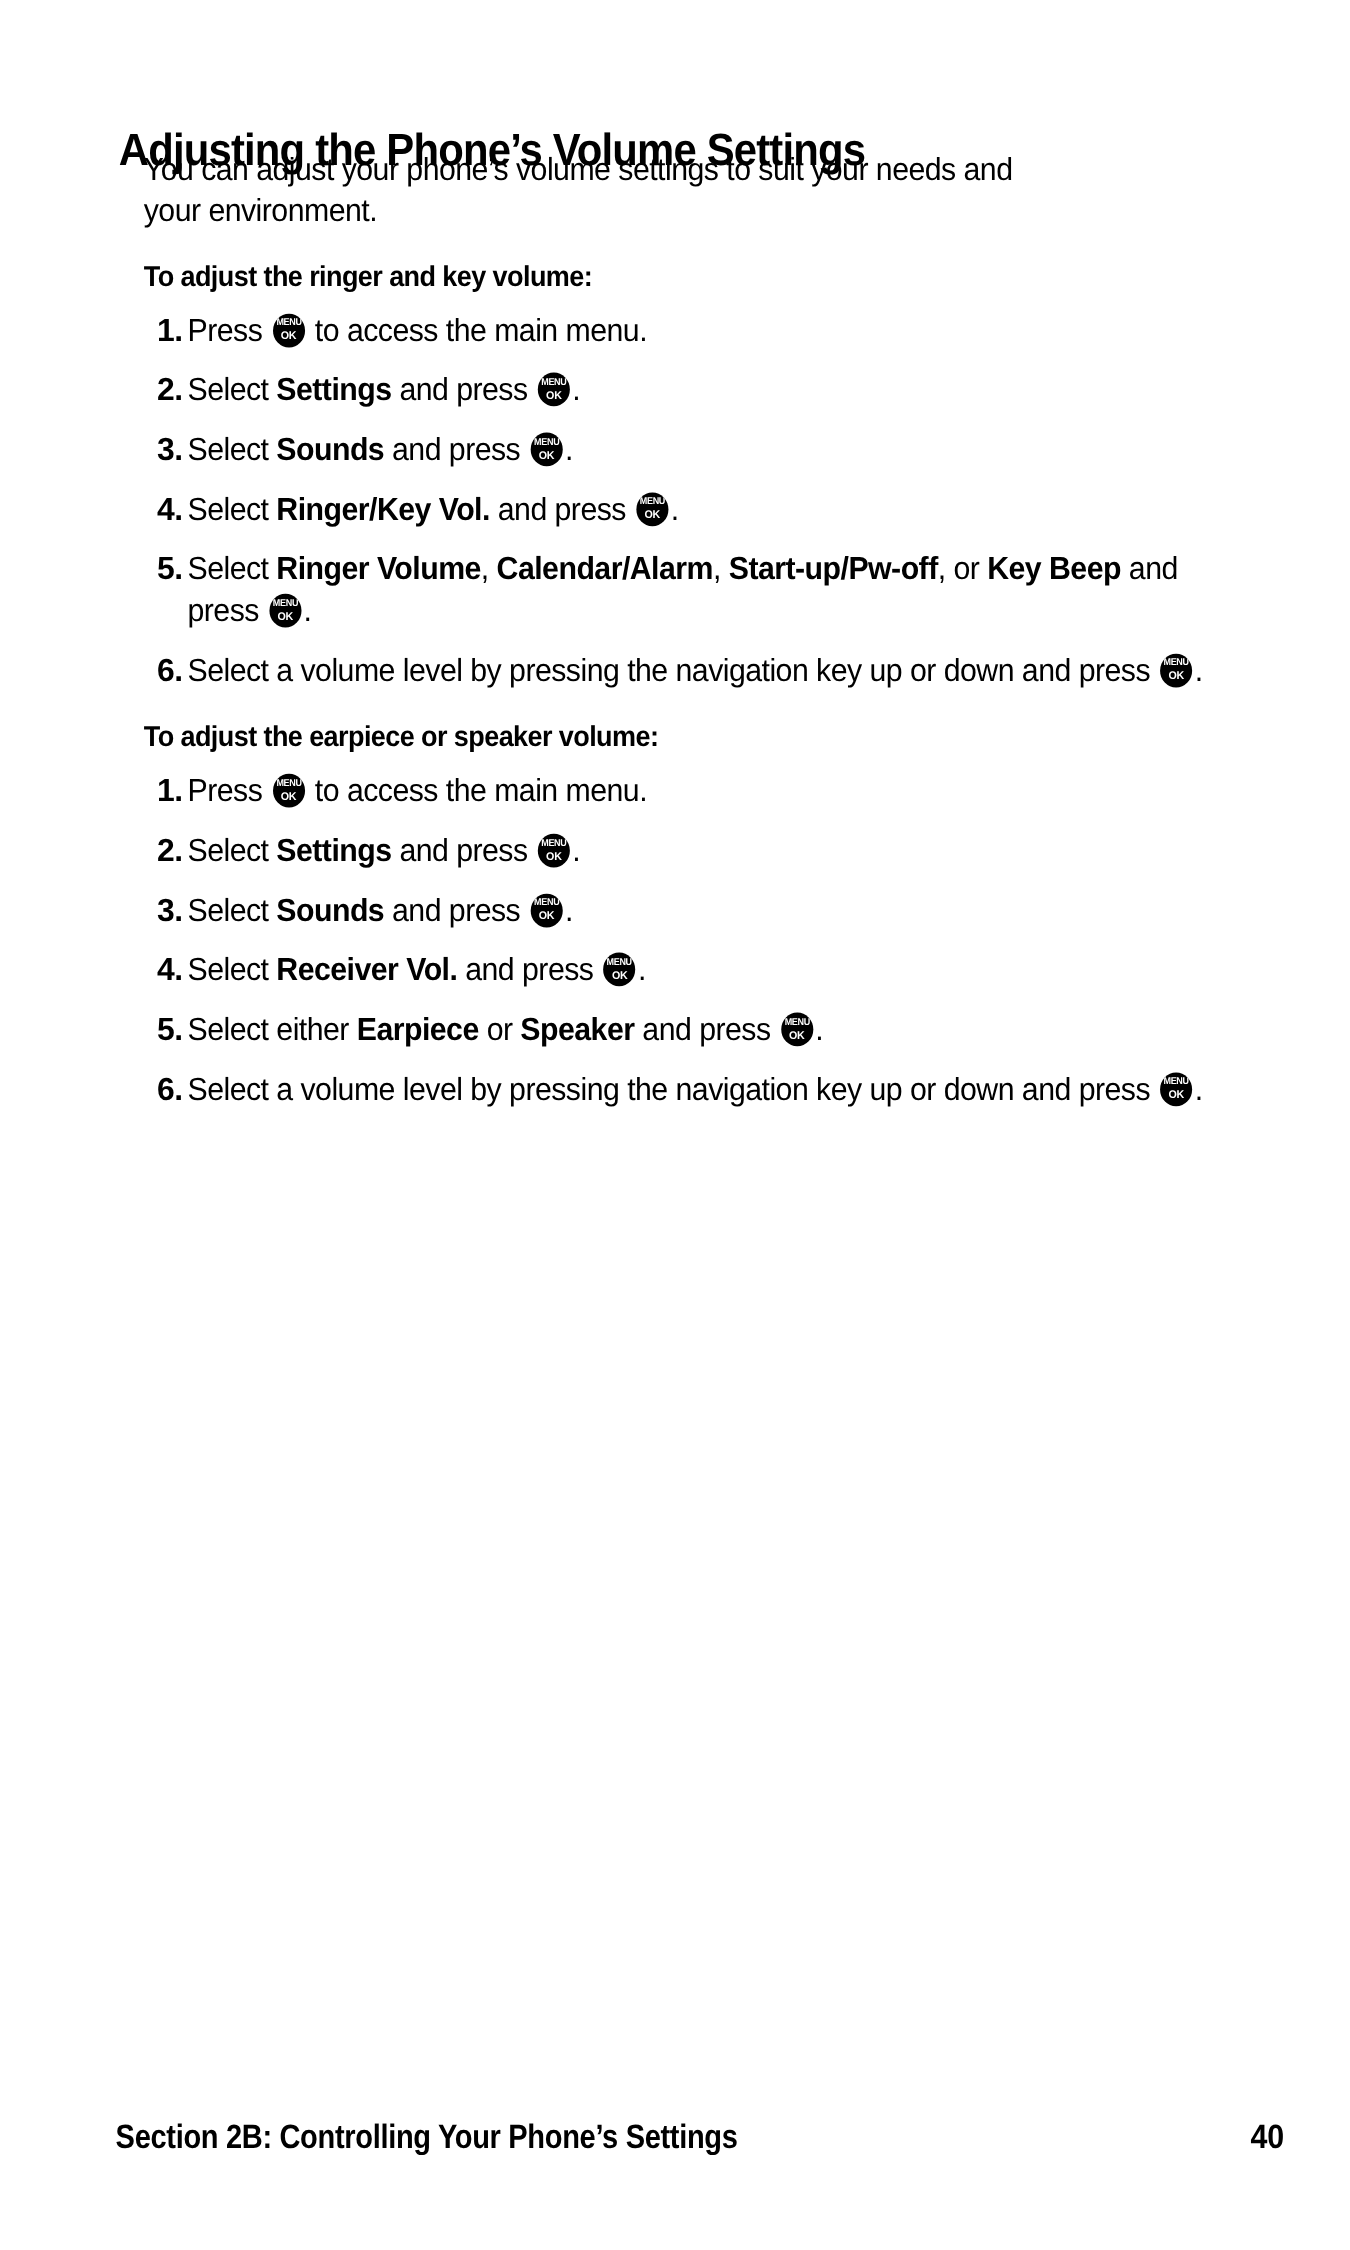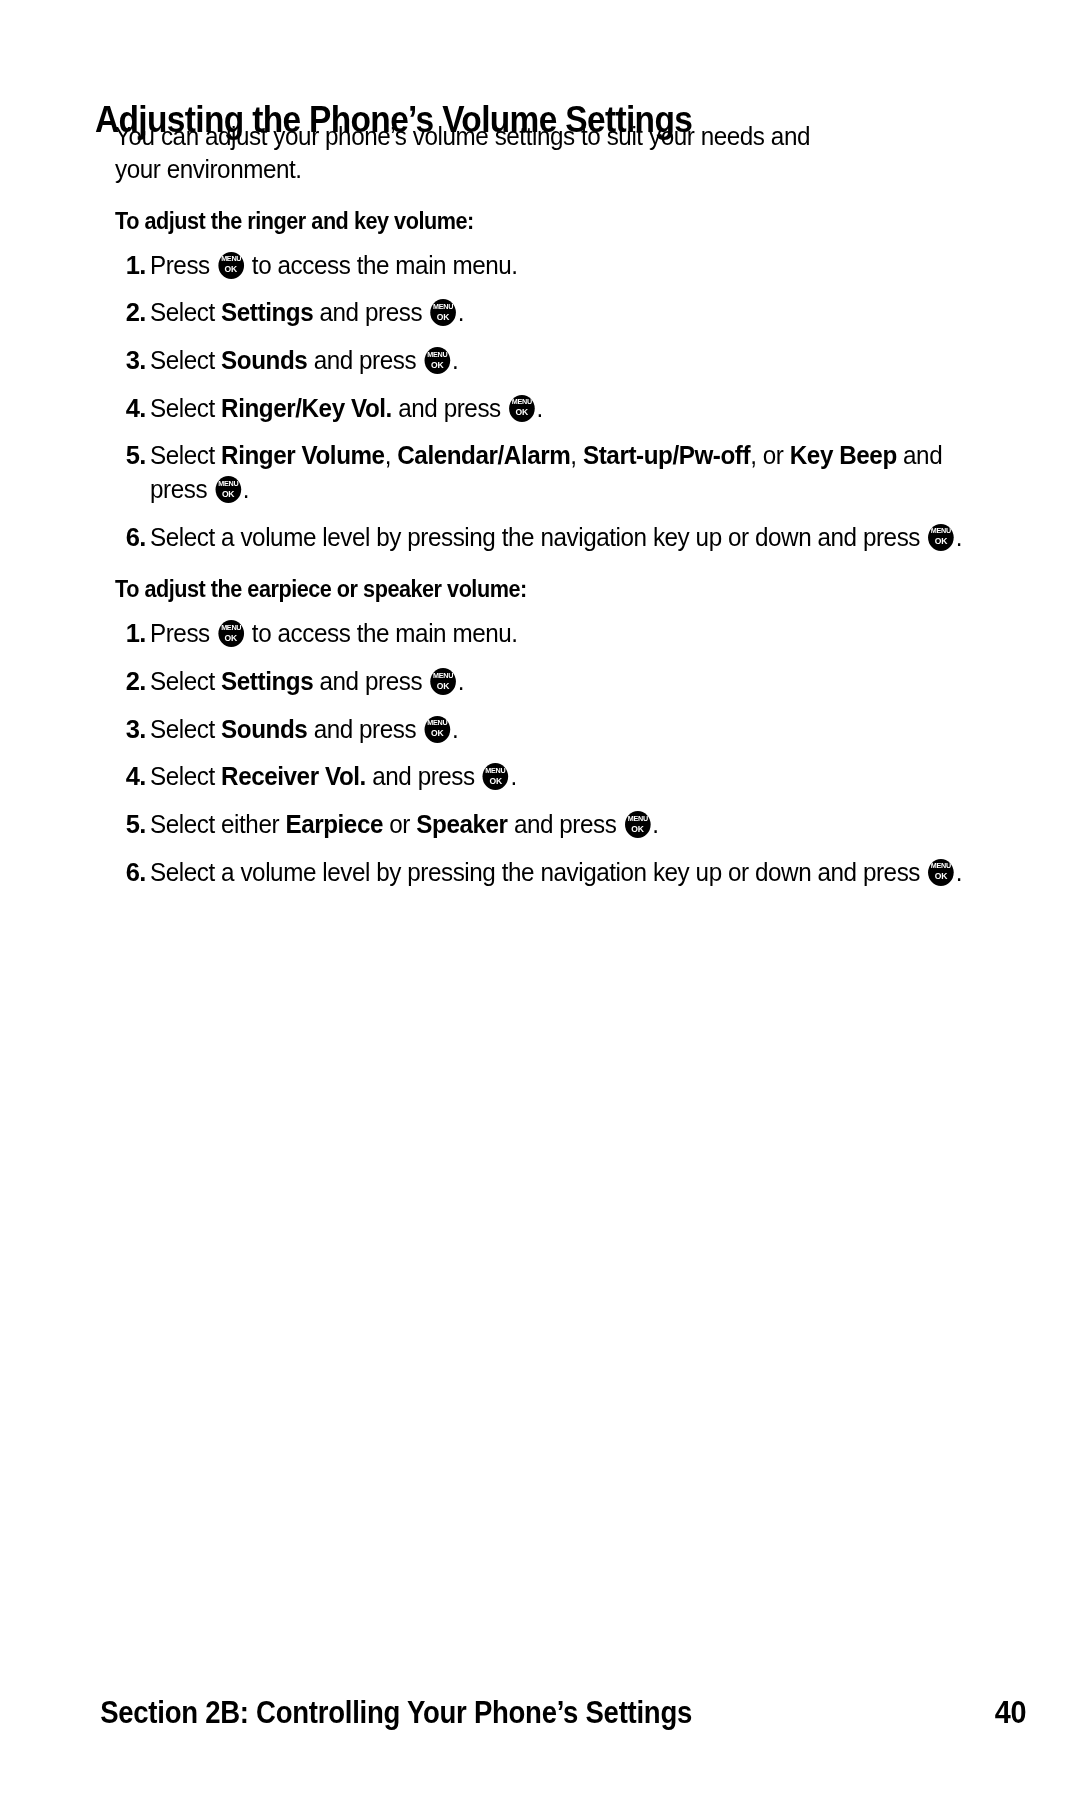--- a/index.html
+++ b/index.html
@@ -165,21 +165,21 @@
 
   
   .footer {
     position: absolute;
     left: 52px;
     right: 52px;
     top: 1694px;
     display: flex;
     justify-content: space-between;
     align-items: baseline;
-    font-size: 32px;
+    font-size: 27px;
     font-weight: bold;
     letter-spacing: -0.3px;
   }
   .footer .f-left {
     transform: scaleX(0.86);
     transform-origin: left baseline;
     white-space: nowrap;
   }
   .footer .f-right {
     transform: scaleX(0.9);

